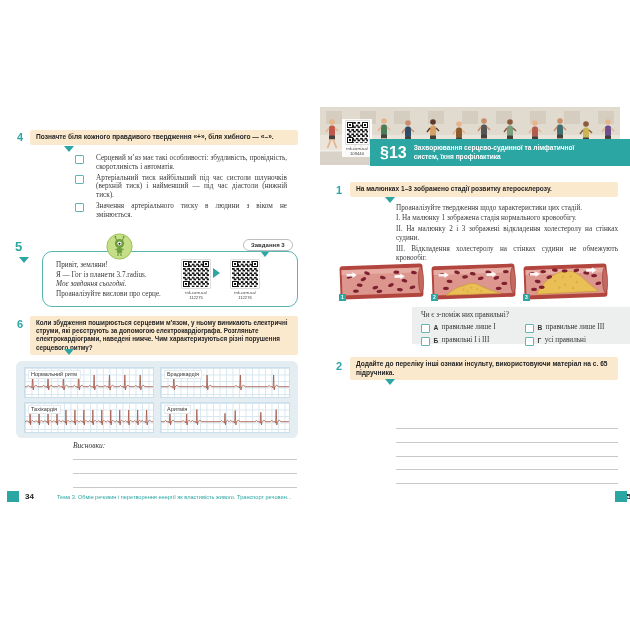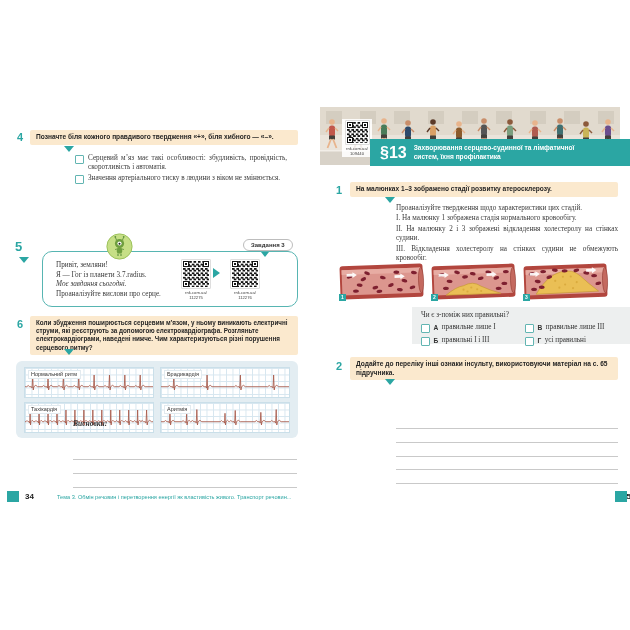--- a/index.html
+++ b/index.html
@@ -16,21 +16,21 @@
   .tri-right{position:absolute;width:0;height:0;border-top:5px solid transparent;
        border-bottom:5px solid transparent;border-left:7px solid var(--teal);}
   .cb{flex:0 0 auto;width:7px;height:7px;border:1px solid #62B5B2;background:#fff;
       margin-top:1px;border-radius:1px;}
   .wline{position:absolute;height:0;border-top:1px solid #C9C9C9;}
   .pgnum{position:absolute;font:bold 8px "Liberation Sans",sans-serif;color:#222;}
   .pgsq{position:absolute;width:12px;height:11px;background:var(--teal);}
   .footer-text{position:absolute;font:5.6px "Liberation Sans",sans-serif;color:var(--teal);}
   
   .check-list{position:absolute;left:75px;top:154px;width:212px;}
-  .check-item{display:flex;gap:4px;margin-bottom:2px;font:7.2px/8.8px "Liberation Serif",serif;
+  .check-item{display:flex;gap:12px;margin-bottom:2px;font:7.2px/8.8px "Liberation Serif",serif;
               color:var(--ink);text-align:justify;}
   
   .gog-box{position:absolute;border:1.2px solid #57B5B2;border-radius:10px;box-sizing:border-box;background:#fff;}
   .gog-text{position:absolute;font:7.2px/9.6px "Liberation Serif",serif;color:var(--ink);}
   .badge{position:absolute;background:#fff;border:0.8px solid #BDBDBD;border-radius:7px;
          padding:2px 7px;font:bold 6px "Liberation Sans",sans-serif;color:#333;z-index:3;}
   .badge-tri{position:absolute;width:0;height:0;border-left:4px solid transparent;
          border-right:4px solid transparent;border-top:5px solid var(--teal);z-index:3;}
   .alien{position:absolute;z-index:3;}
   .qr{position:relative;background:repeating-conic-gradient(#141414 0 25%, #ffffff 0 50%) 0 0/4.4px 4.4px;
@@ -81,20 +81,24 @@
   <div class="bar" style="left:30px;top:130px;width:268px;">Позначте біля кожного правдивого твердження «+», біля хибного — «–».</div>
   <div class="tri" style="left:64px;top:146px;"></div>
 
   <div class="check-list">
     <div class="check-item">
       <span class="cb"></span>
       <div>Серцевий м’яз має такі особливості: збудливість, провідність, скоротливість і автоматія.</div>
     </div>
     <div class="check-item">
       <span class="cb"></span>
+      <div>Артеріальний тиск найбільший під час систоли шлуночків (верхній тиск) і найменший — під час діастоли (нижній тиск).</div>
+    </div>
+    <div class="check-item">
+      <span class="cb"></span>
       <div>Значення артеріального тиску в людини з віком не змінюється.</div>
     </div>
   </div>
 
   <span class="task-num" style="left:15px;top:239px;font-size:13px;">5</span>
   <div class="tri" style="left:19px;top:257px;"></div>
   <div class="gog-box" style="left:42px;top:251px;width:256px;height:56px;"></div>
 
   <div class="alien" style="left:106px;top:233px;">
     <svg width="27" height="27" viewBox="0 0 27 27">
@@ -168,21 +172,21 @@
         </svg>
     </div>
     <div class="ecg" style="left:144px;top:41px;">
       <span class="ecg-label">Аритмія</span>
       <svg viewBox="0 0 130 31" preserveAspectRatio="none">
           <path class="ecg-path" fill="none" stroke="#A85C4C" stroke-width="0.9" stroke-linejoin="round" d="M0 20 L3.1 20 Q4.6 17.5 6.1 20 L7.9 20 L8.5 21.5 L9.1 8 L9.7 23.5 L10.3 20 Q12.3 17 14.1 20 L21.2 20 Q22.4 17.5 23.6 20 L25.0 20 L25.5 21.5 L26.0 12 L26.5 23.5 L27.0 20 Q28.6 17 30.0 20 L30.4 20 Q31.9 17.5 33.4 20 L35.2 20 L35.8 21.5 L36.4 7 L37.0 23.5 L37.6 20 Q39.6 17 41.4 20 L60.2 20 Q61.4 17.5 62.6 20 L64.0 20 L64.5 21.5 L65.0 11 L65.5 23.5 L66.0 20 Q67.6 17 69.0 20 L69.4 20 Q70.9 17.5 72.4 20 L74.2 20 L74.8 21.5 L75.4 8 L76.0 23.5 L76.6 20 Q78.6 17 80.4 20 L95.4 20 Q96.9 17.5 98.4 20 L100.2 20 L100.8 21.5 L101.4 10 L102.0 23.5 L102.6 20 Q104.6 17 106.4 20 L111.0 20 Q112.5 17.5 114.0 20 L115.8 20 L116.4 21.5 L117.0 7 L117.6 23.5 L118.2 20 Q120.2 17 122.0 20 L130 20"></path>
         </svg>
     </div>
   </div>
 
-  <span class="concl" style="left:73px;top:419px;font-weight:bold;">Висновки:</span>
+  <span class="concl" style="left:73px;top:441px;">Висновки:</span>
   <div class="wline" style="left:73px;top:459px;width:224px;"></div>
   <div class="wline" style="left:73px;top:473px;width:224px;"></div>
   <div class="wline" style="left:73px;top:487px;width:224px;"></div>
 
   <div class="pgsq" style="left:7px;top:491px;"></div>
   <span class="pgnum" style="left:25px;top:492px;">34</span>
   <span class="footer-text" style="left:57px;top:494px;">Тема 3. Обмін речовин і перетворення енергії як властивість живого. Транспорт речовин...</span>
 
   <div class="banner">
     <svg id="banner-svg" width="300" height="58" viewBox="0 0 300 58">

